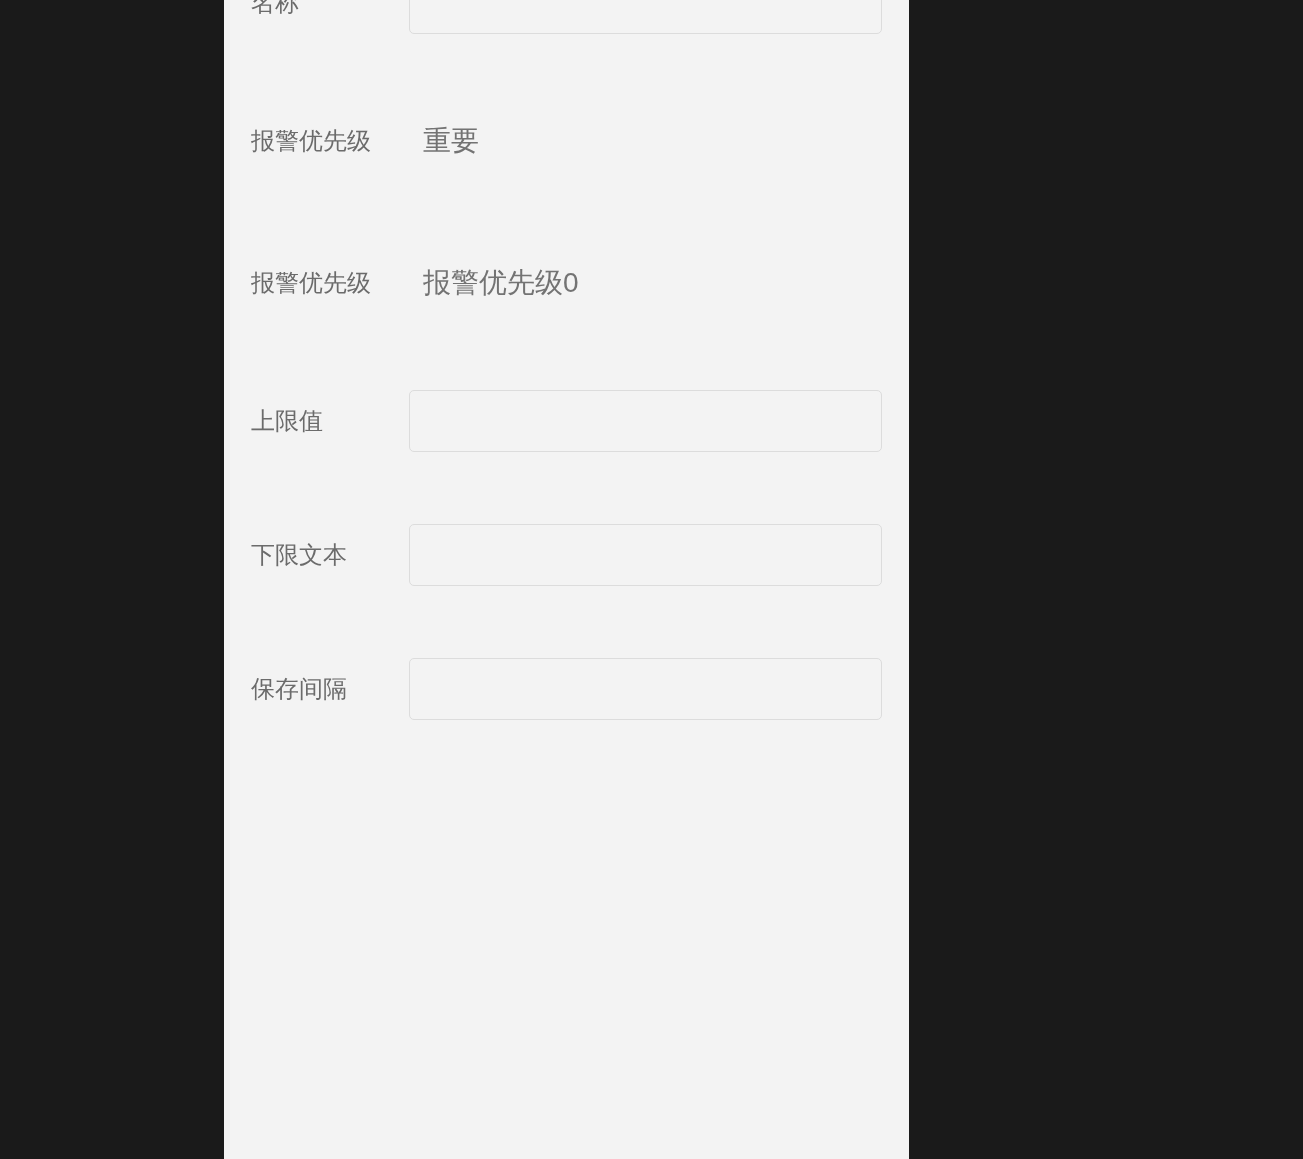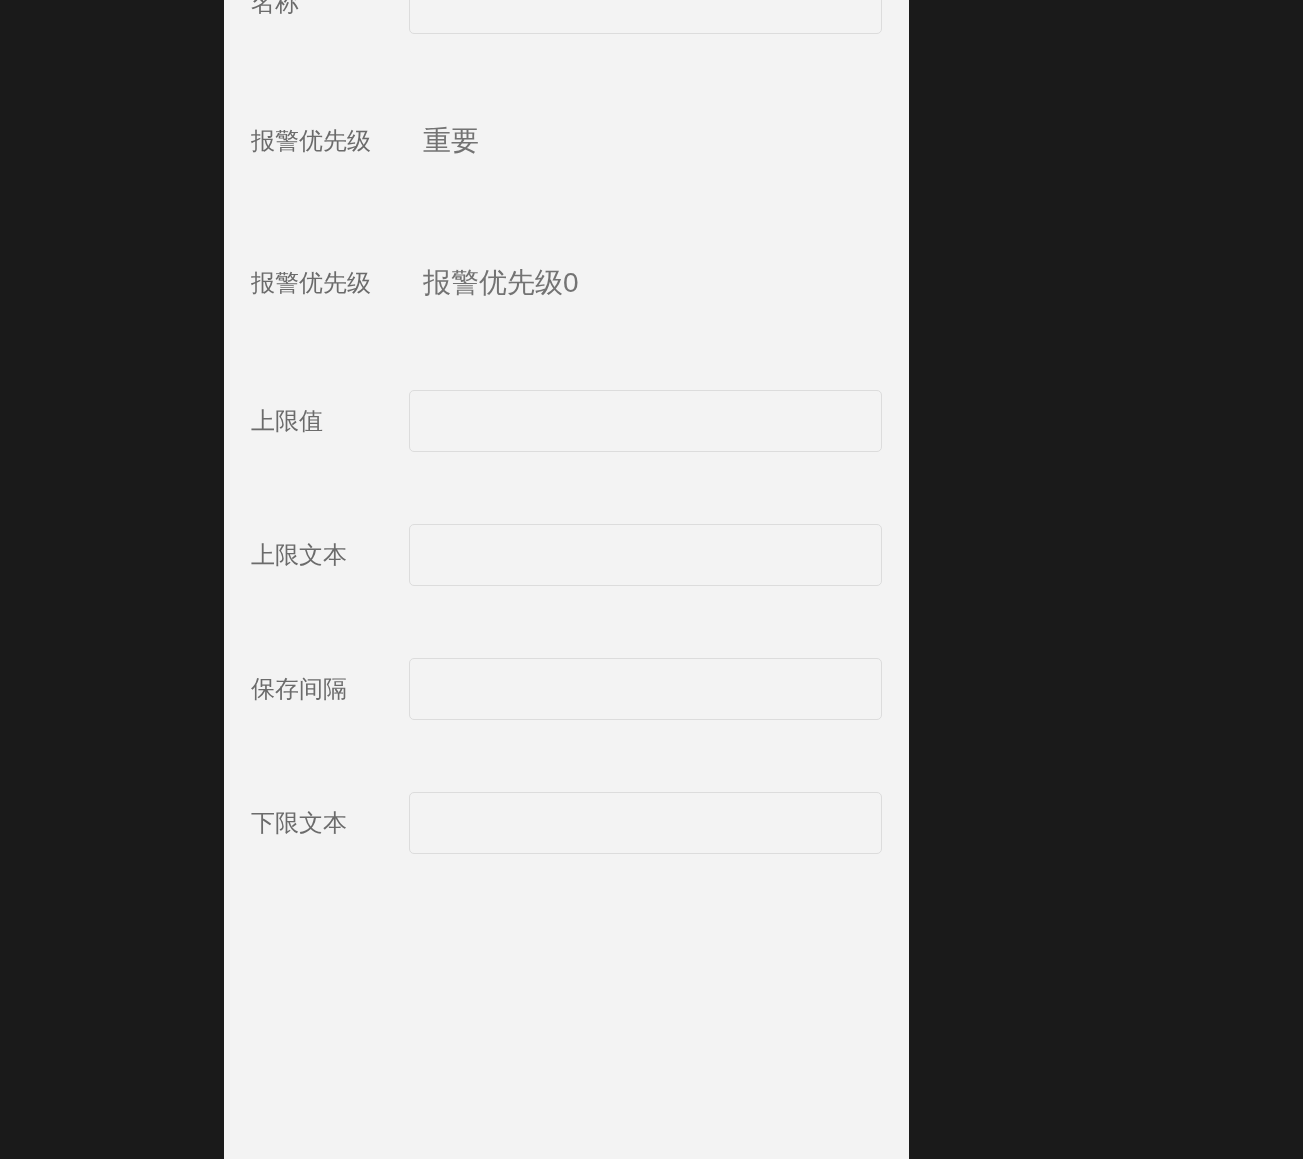--- a/index.html
+++ b/index.html
@@ -77,33 +77,29 @@
   <div class="form-row">
     <div class="form-label">报警优先级</div>
     <div class="form-value">报警优先级0</div>
   </div>
 
   <div class="form-row">
     <div class="form-label">上限值</div>
     <input class="form-input" type="text" value="" style="">
   </div>
 
-  <div class="form-row">
-    <div class="form-label">上限文本</div>
-    <input class="form-input" type="text" value="" style="">
-  </div>
 
 
   <div class="form-row">
-    <div class="form-label">保存间隔</div>
+    <div class="form-label">下限文本</div>
     <input class="form-input" type="text" value="" style="">
   </div>
 
   <div class="form-row">
-    <div class="form-label">下限文本</div>
+    <div class="form-label">保存间隔</div>
     <input class="form-input" type="text" value="" style="">
   </div>
 
   <div class="form-row">
     
     
   </div>
 
 </div>
 

